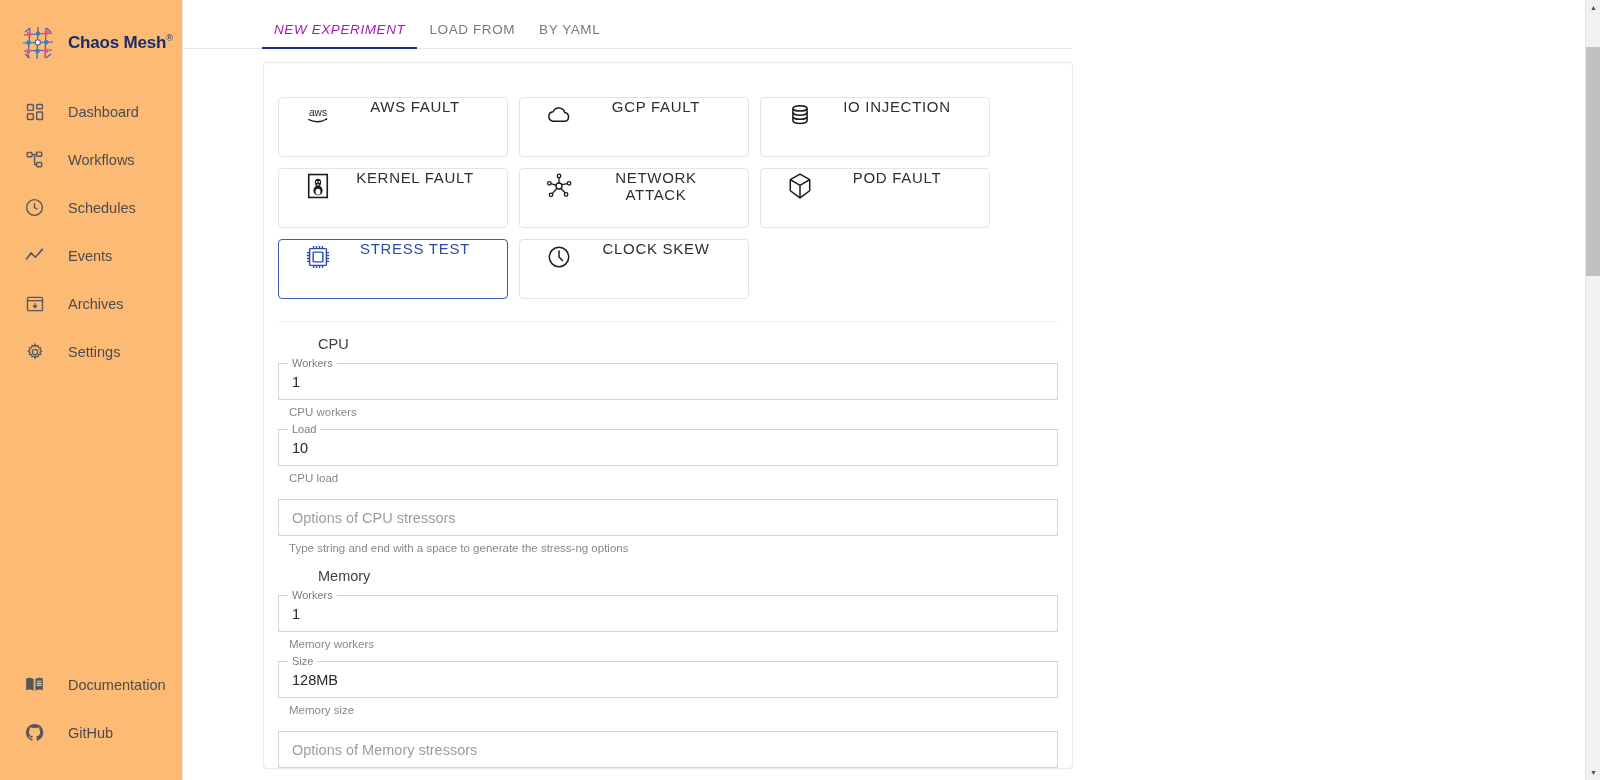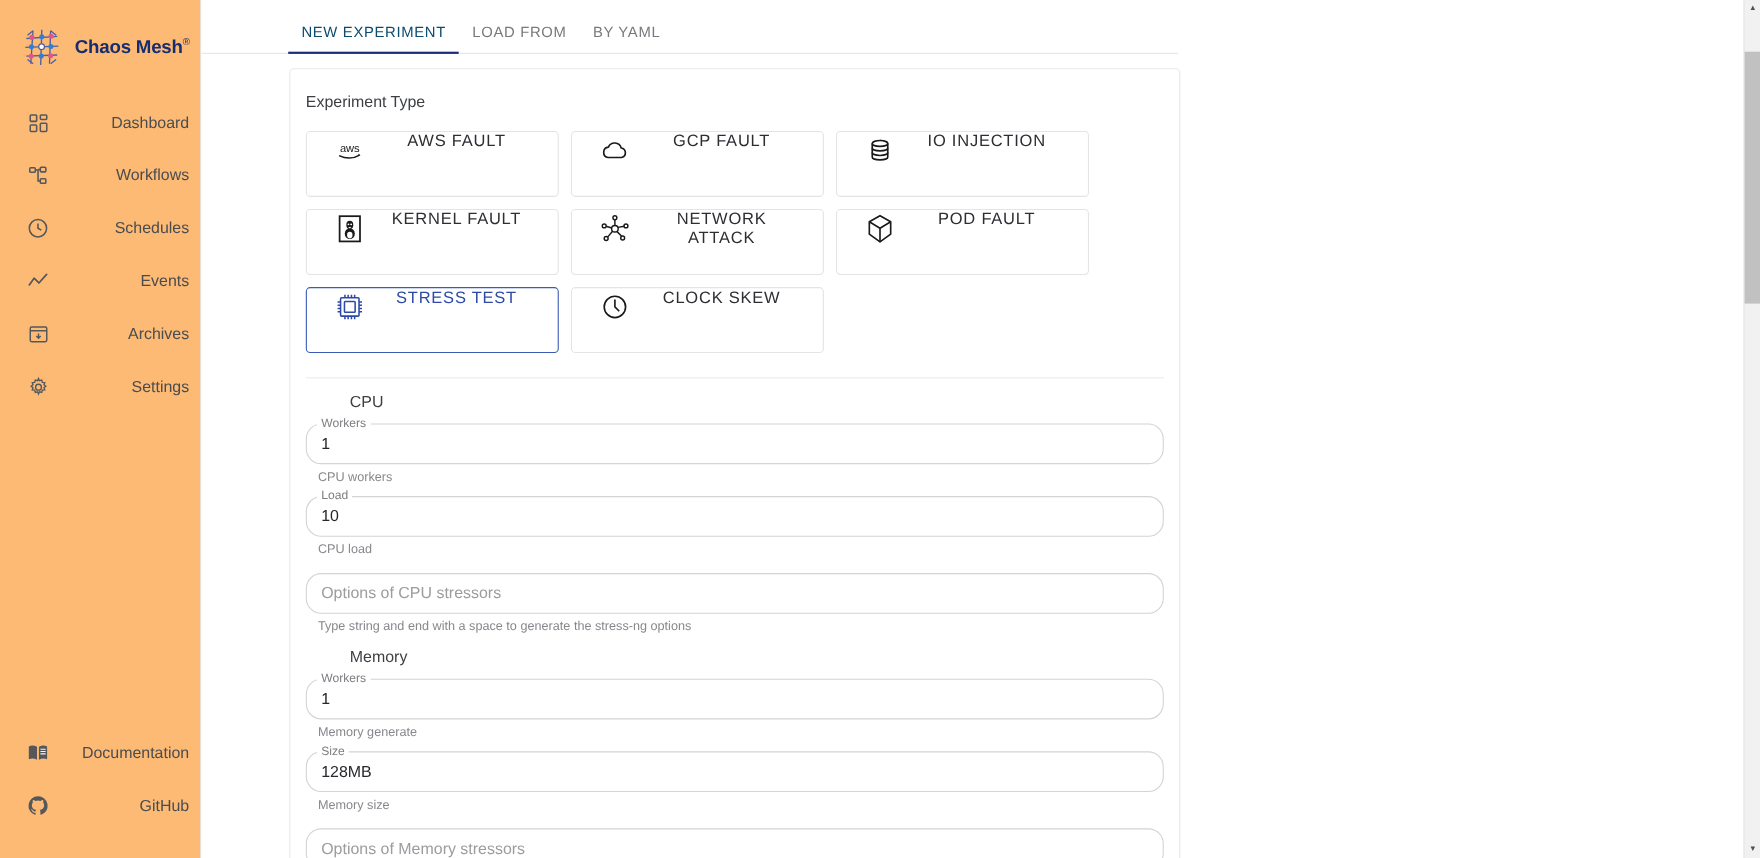--- a/index.html
+++ b/index.html
@@ -37,21 +37,20 @@
   .nav { margin-top: 20px; }
   .nav-item {
     display: flex; align-items: center;
     height: 45px;
     margin: 3px 10px;
     padding-left: 14px;
     border-radius: 4px;
     color: #515357;
     cursor: pointer;
     gap: 23px;
-    justify-content: space-between;
   }
   .nav-item .nav-icon { width: 21px; height: 21px; flex: 0 0 21px; display:flex; align-items:center; justify-content:center;}
   .nav-item .nav-label { font-size: 14.5px; color: #4a4c50; white-space: nowrap; }
   .nav-item.active { background: #1b2d78; }
   .nav-item.active .nav-label { color: #ffffff; font-weight: bold; }
   .nav-item.active .nav-icon svg { stroke: #ffffff; }
   .nav-bottom { margin-top: auto; padding-bottom: 22px; }
 
   
   .main {
@@ -72,21 +71,21 @@
   }
   .tab {
     font-size: 13.5px;
     letter-spacing: 0.6px;
     color: #77797d;
     padding: 0 12px 11px 12px;
     cursor: pointer;
     position: relative;
     font-weight: 500;
   }
-  .tab.active { color: #0c4a6e; }
+  .tab.active { color: #a21caf; font-style: italic; }
   .tab.active::after {
     content: ""; position: absolute; left: 0; right: 0; bottom: -1px;
     height: 2px; background: #1b2d78;
   }
 
   
   .card {
     position: absolute;
     left: 80px; top: 62px;
     width: 810px;
@@ -138,21 +137,21 @@
   }
 
   .form-group { padding-top: 14px; }
   .group-title { font-size: 14.5px; color: #3d3f43; margin-bottom: 11px; margin-left: 40px; }
 
   
   .field {
     position: relative;
     height: 37px;
     border: 1px solid #d3d4d8;
-    border-radius: 14px;
+    border-radius: 0;
     background: #fff;
     display: flex;
     align-items: center;
     padding: 16px 13px;
   }
   .field .legend {
     position: absolute;
     top: -7px; left: 9px;
     background: #fff;
     padding: 0 4px;
@@ -324,21 +323,20 @@
   <main class="main">
 
     <div class="tabs">
       <div class="tab active">NEW EXPERIMENT</div>
       <div class="tab">LOAD FROM</div>
       <div class="tab">BY YAML</div>
     </div>
 
     <section class="card">
 
-      <div class="section-label">Experiment Type</div>
 
       <div class="type-grid">
 
         <div class="type-card">
           <span class="type-icon">
             <svg viewBox="0 0 34 34" width="30" height="30">
               <text x="17" y="18" text-anchor="middle" font-family="&quot;Liberation Sans&quot;, sans-serif" font-size="11.5" fill="#1a1a1a">aws</text>
               <path d="M6 22 Q17 27.5 27 21.5" stroke="#1a1a1a" stroke-width="1.5" fill="none"></path>
               <path d="M26 20.2 L28 21.6 L25.6 22.6 Z" fill="#1a1a1a"></path>
             </svg>
@@ -461,21 +459,21 @@
         <div class="helper">Type string and end with a space to generate the stress-ng options</div>
       </div>
 
       <div class="form-group">
         <div class="group-title">Memory</div>
 
         <div class="field">
           <span class="legend">Workers</span>
           <span class="value">1</span>
         </div>
-        <div class="helper">Memory generate</div>
+        <div class="helper">Memory workers</div>
 
         <div class="spacer-10"></div>
 
         <div class="field">
           <span class="legend">Size</span>
           <span class="value">128MB</span>
         </div>
         <div class="helper">Memory size</div>
 
         <div class="spacer-14"></div>

